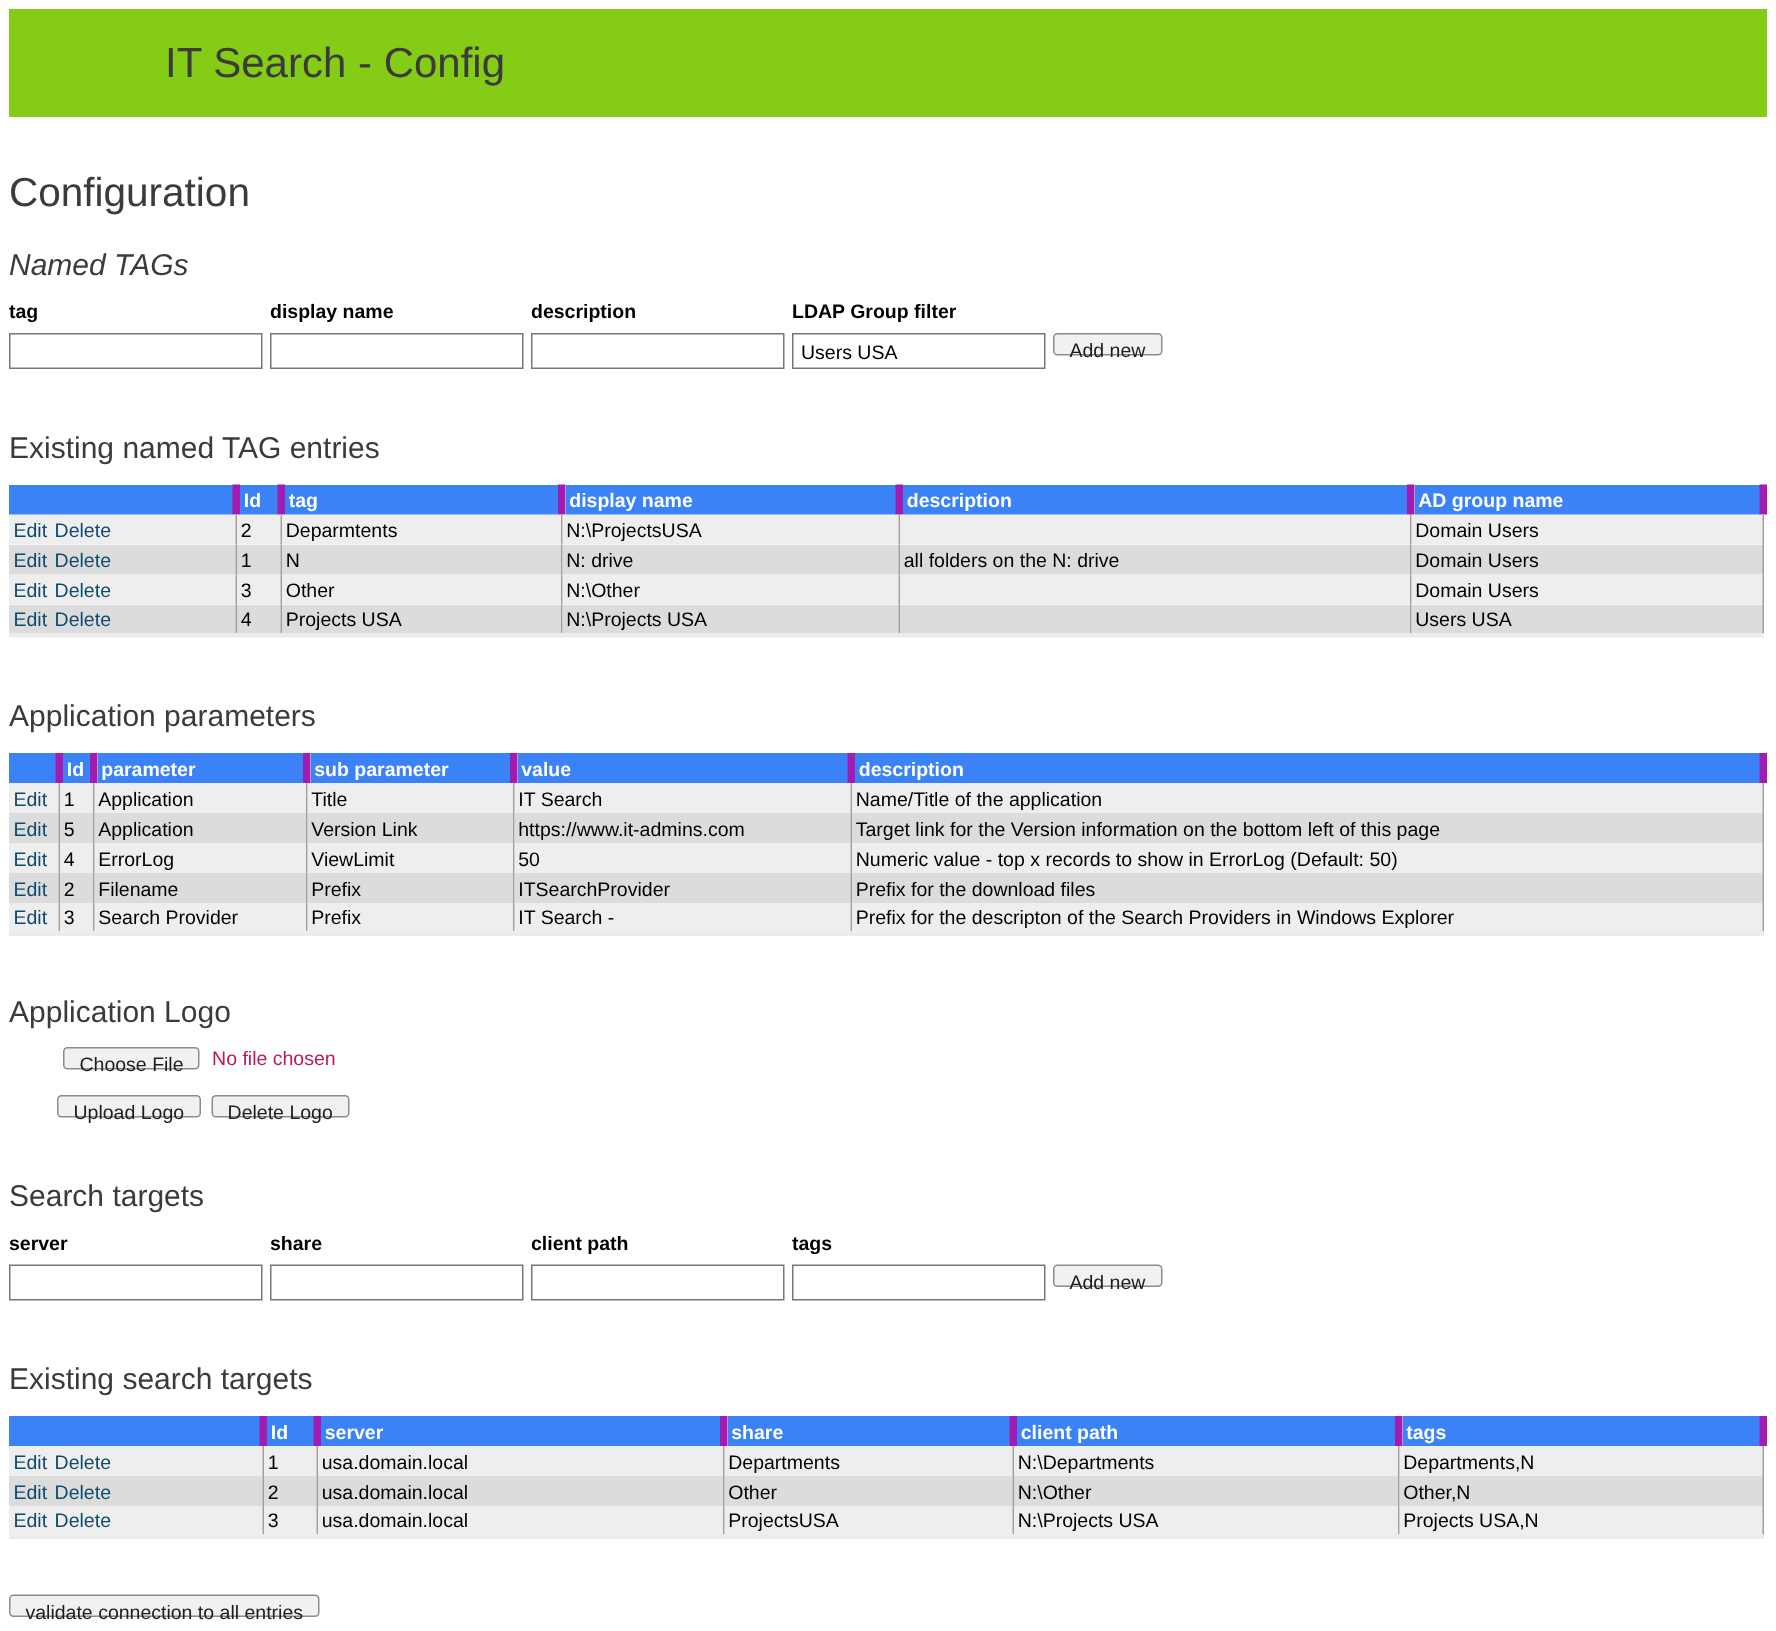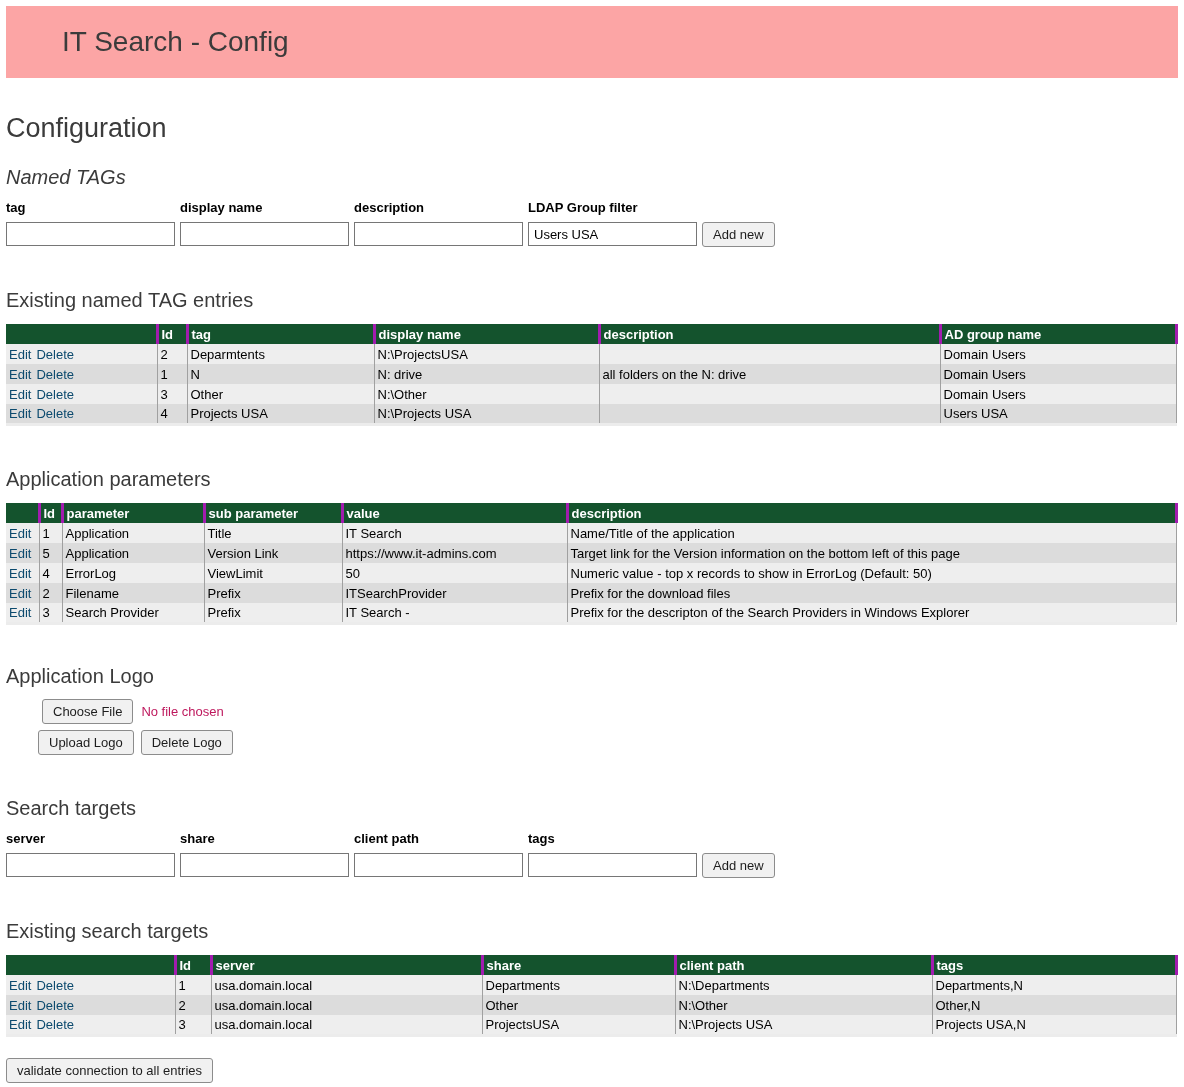--- a/index.html
+++ b/index.html
@@ -4,24 +4,25 @@
 <style>
   * { box-sizing: border-box; }
   body {
     margin: 6px;
     background: #ffffff;
     color: #000;
     font-family: "Liberation Sans", sans-serif;
     font-size: 13px;
   }
   .header-bar {
-    background: #fca5a5;
+    background: #84cc16;
     height: 72px;
     display: flex;
     align-items: center;
+    padding-left: 48px;
   }
   .header-title {
     font-size: 28px;
     color: #3b3b3b;
     padding-left: 56px;
   }
   h2.page-heading {
     font-size: 27px;
     font-weight: normal;
     color: #3b3b3b;
@@ -60,61 +61,61 @@
     background: #fff;
   }
   .btn {
     background: #f1f1f1;
     border: 1px solid #8c8c8c;
     border-radius: 3px;
     color: #1d1d1d;
     font-family: "Liberation Sans", sans-serif;
     font-size: 13px;
     padding: 3px 10px;
-    height: 25px;
+    height: 15px;
     cursor: pointer;
     white-space: nowrap;
   }
 
   table.grid {
     border-collapse: collapse;
     table-layout: fixed;
     width: 100%;
     margin-top: 12px;
     border-bottom: 3px solid #ececec;
   }
   table.grid th {
-    background: #14532d;
+    background: #3b82f6;
     color: #ffffff;
     text-align: left;
     font-weight: bold;
     font-size: 13px;
     padding: 2px 3px;
     height: 20px;
-    border-right: 3px solid #a21caf;
+    border-right: 5px solid #a21caf;
     white-space: nowrap;
     overflow: hidden;
   }
   table.grid td {
     font-size: 13px;
     padding: 2px 3px;
     height: 20px;
     border-right: 1px solid #a0a0a0;
     white-space: nowrap;
     overflow: hidden;
   }
   table.grid tbody tr:nth-child(odd)  { background: #eeeeee; }
   table.grid tbody tr:nth-child(even) { background: #dcdcdc; }
   .action-link { margin-right: 5px; cursor: pointer; color: #0c4a6e; text-decoration: none; }
 
   .file-row { margin-top: 11px; display: flex; align-items: center; padding-left: 36px; }
   .file-status { margin-left: 8px; color: #be185d; }
-  .btn-row { margin-top: 6px; display: flex; padding-left: 32px; }
+  .btn-row { margin-top: 17px; display: flex; padding-left: 32px; }
   .btn-row .btn { margin-right: 7px; }
-  .footer-row { margin-top: 21px; }
+  .footer-row { margin-top: 37px; }
 </style>
 </head>
 <body>
 
 <div class="header-bar">
   <div class="header-title">IT Search - Config</div>
 </div>
 
 <h2 class="page-heading">Configuration</h2>
 

